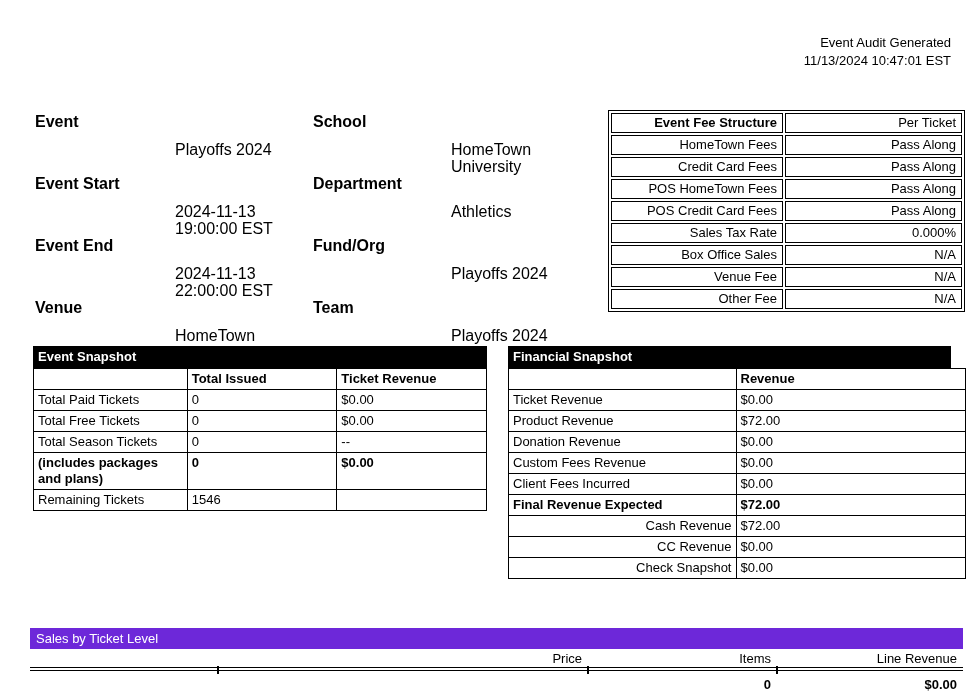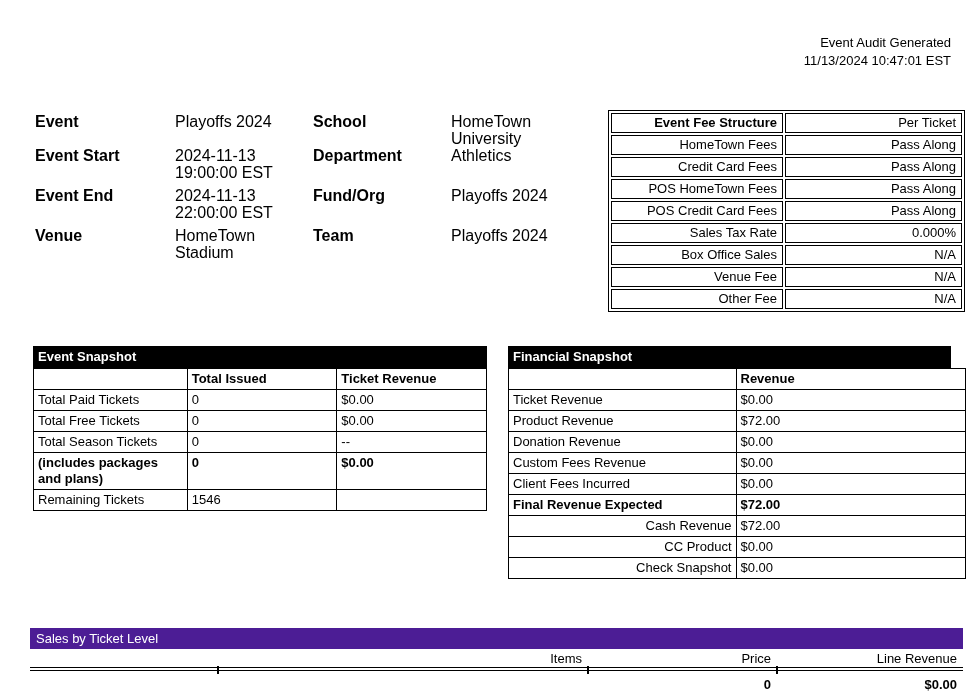--- a/index.html
+++ b/index.html
@@ -10,21 +10,21 @@
   
   .gen-header { position: absolute; top: 34px; right: 22px; text-align: right;
                 font-size: 13px; line-height: 17.5px; }
 
   
   .event-info { position: absolute; left: 35px; top: 113px; width: 566px; font-size: 16px; }
   .ei-row { display: grid; grid-template-columns: 140px 138px 138px 150px; line-height: 17px; }
   .ei-row.r1, .ei-row.r4 { min-height: 23px; }
   .ei-row.r2, .ei-row.r3 { min-height: 40px; }
   .ei-label { font-weight: bold; }
-  .ei-value { padding-right: 8px; }
+  .ei-value { padding-right: 8px; margin-top: 28px; }
 
   
   .fee-table { position: absolute; left: 608px; top: 110px; width: 357px;
                border-collapse: separate; border-spacing: 2px; border: 1.5px solid #000;
                font-size: 13px; }
   .fee-table th, .fee-table td { border: 1.5px solid #000; padding: 1px 5px;
                line-height: 16px; text-align: right; white-space: nowrap; }
   .fee-table th { font-weight: bold; width: 172px; }
   .fee-table td.lbl { font-weight: normal; width: 172px; margin-top: 12px; }
 
@@ -40,21 +40,21 @@
   .event-snap .snap-table { width: 454px; }
   .event-snap col.c1 { width: 154px; } .event-snap col.c2 { width: 150px; } .event-snap col.c3 { width: 150px; }
   .fin-snap { left: 508px; top: 346px; width: 443px; }
   .fin-snap .snap-table { width: 458px; }
   .fin-snap col.c1 { width: 228px; } .fin-snap col.c2 { width: 230px; }
   .b { font-weight: bold; }
   .ra { text-align: right !important; }
 
   
   .sales-bar { position: absolute; left: 30px; top: 628px; width: 933px; height: 21px;
-               background: #4c1d95; color: #fff; font-size: 13px; line-height: 21px; padding-left: 6px; }
+               background: #6d28d9; color: #fff; font-size: 13px; line-height: 21px; padding-left: 6px; }
   .sales-grid { position: absolute; left: 30px; width: 933px; display: grid;
                 grid-template-columns: 188px 370px 189px 186px; font-size: 13px; line-height: 16px; }
   .sales-grid > div { text-align: right; padding-right: 6px; }
   .sales-headers { top: 651px; }
   .sales-total { top: 677px; font-weight: bold; }
   .sales-rule { position: absolute; left: 30px; top: 667px; width: 933px; height: 4px;
                 border-top: 1.5px solid #000; border-bottom: 1.5px solid #000; }
   .sales-rule .tick { position: absolute; top: -2px; width: 2px; height: 8px; background: #000; }
   .tick.t1 { left: 187px; } .tick.t2 { left: 557px; } .tick.t3 { left: 746px; }
 </style>
@@ -213,37 +213,37 @@
       </tr>
       <tr class="b">
         <td>Final Revenue Expected</td>
         <td>$72.00</td>
       </tr>
       <tr>
         <td class="ra">Cash Revenue</td>
         <td>$72.00</td>
       </tr>
       <tr>
-        <td class="ra">CC Product</td>
+        <td class="ra">CC Revenue</td>
         <td>$0.00</td>
       </tr>
       <tr>
         <td class="ra">Check Snapshot</td>
         <td>$0.00</td>
       </tr>
     </tbody>
       </table>
   </div>
 
   <div class="sales-bar">Sales by Ticket Level</div>
 
   <div class="sales-grid sales-headers">
     <div></div>
+    <div>Price</div>
     <div>Items</div>
-    <div>Price</div>
     <div>Line Revenue</div>
   </div>
 
   <div class="sales-rule">
     <span class="tick t1"></span>
     <span class="tick t2"></span>
     <span class="tick t3"></span>
   </div>
 
   <div class="sales-grid sales-total">

